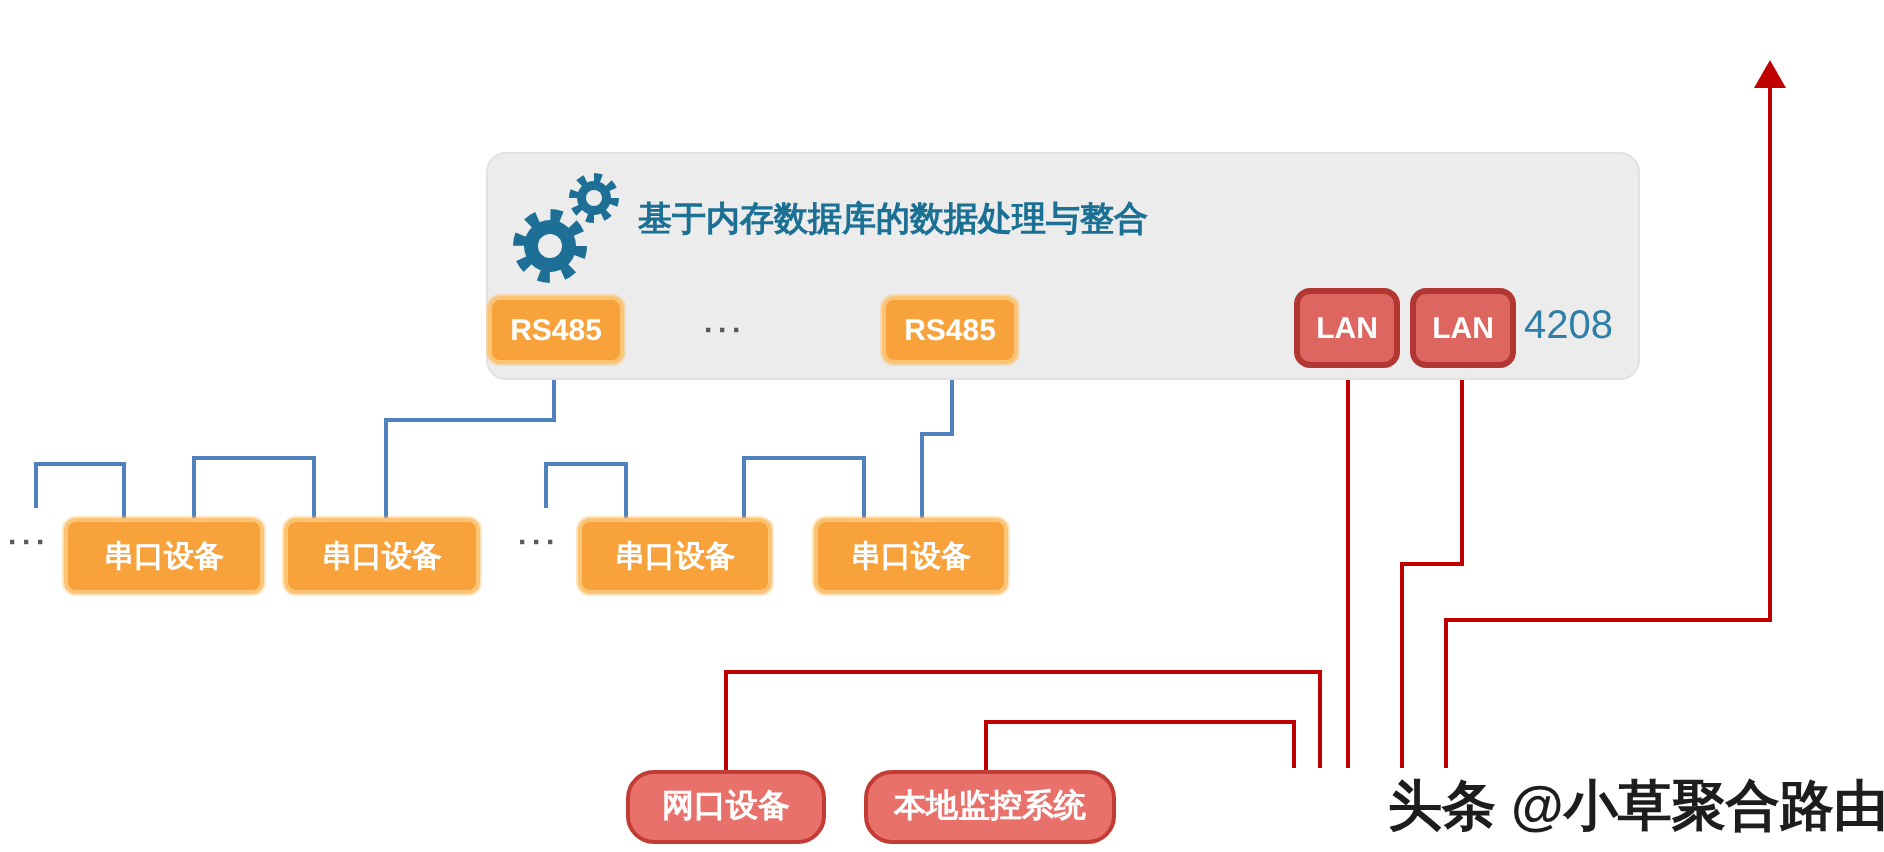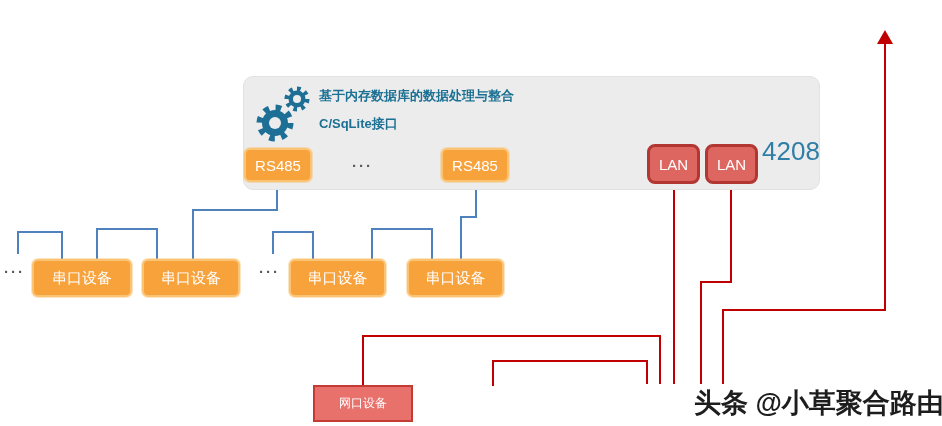--- a/index.html
+++ b/index.html
@@ -9,51 +9,51 @@
   }
   
   .hline,.vline{position:absolute;}
   .blue{background:var(--blue-line);}
   .red{background:var(--red-line);}
   .hline{height:2px;}
   .vline{width:2px;}
   
   .box{
     position:absolute;display:flex;align-items:center;justify-content:center;
-    color:#fff;font-weight:normal;box-sizing:border-box;
+    color:#fff;font-weight:bold;box-sizing:border-box;
   }
   .orange-box{
     background:var(--orange-fill);border:2px solid var(--orange-border);
     border-radius:6px;font-size:15px;box-shadow:0 0 0 1px rgba(251,196,116,.45);
   }
   .port-rs485{font-size:15px;}
   .lan-box{
     background:var(--red-fill);border:3px solid var(--red-border);
     border-radius:8px;font-size:15px;
   }
   .pink-box{
     background:var(--pink-fill);border:2px solid var(--pink-border);
-    border-radius:0;font-size:12px;
+    border-radius:14px;font-size:16px;
   }
   .router-box{
     background:var(--router-fill);border:2px solid var(--router-border);
     border-radius:5px;color:#3f3f3f;font-size:16px;
   }
   .main-box{
     position:absolute;left:243px;top:76px;width:575px;height:112px;
     background:#ECECEC;border:1px solid #e2e2e2;border-radius:10px;
   }
   .title-text{
-    position:absolute;color:var(--teal-text);font-weight:bold;font-size:13px;white-space:nowrap;
+    position:absolute;color:var(--teal-text);font-weight:bold;font-size:17px;white-space:nowrap;margin-top:11px;
   }
   .dots{
     position:absolute;color:#595959;font-weight:bold;font-size:15px;letter-spacing:2px;
   }
   .model-num{
-    position:absolute;left:762px;top:136px;color:#2E7EA8;font-size:26px;
+    position:absolute;left:762px;top:152px;color:#2E7EA8;font-size:20px;
   }
   .wan-label{
     position:absolute;left:810px;top:7px;color:var(--red-line);font-size:18px;white-space:nowrap;
   }
   .arrow-head{
     position:absolute;left:877px;top:30px;width:0;height:0;
     border-left:8px solid transparent;border-right:8px solid transparent;
     border-bottom:14px solid var(--red-line);
   }
   .watermark{
@@ -119,35 +119,35 @@
     <circle cx="23" cy="39" r="15" fill="none" stroke="#1E6F96" stroke-width="7" stroke-dasharray="5.4 6.4"></circle>
     <circle cx="23" cy="39" r="13" fill="#1E6F96"></circle>
     <circle cx="23" cy="39" r="6" fill="#ECECEC"></circle>
 
     <circle cx="45" cy="15" r="10" fill="none" stroke="#1E6F96" stroke-width="5" stroke-dasharray="3.6 4.2"></circle>
     <circle cx="45" cy="15" r="8.5" fill="#1E6F96"></circle>
     <circle cx="45" cy="15" r="4" fill="#ECECEC"></circle>
   </svg>
 
   <div class="title-text" style="left:319px;top:87px;">基于内存数据库的数据处理与整合</div>
-  <div class="title-text" style="left:319px;top:115px;">C/SqLite接口</div>
 
   <div class="box orange-box port-rs485" style="left:244px;top:148px;width:68px;height:34px;">RS485</div>
   <div class="dots" style="left:352px;top:157px;">···</div>
   <div class="box orange-box port-rs485" style="left:441px;top:148px;width:68px;height:34px;">RS485</div>
 
   <div class="box lan-box" style="left:647px;top:144px;width:53px;height:40px;">LAN</div>
   <div class="box lan-box" style="left:705px;top:144px;width:53px;height:40px;">LAN</div>
   <div class="model-num">4208</div>
 
 
   <div class="dots" style="left:4px;top:263px;">···</div>
   <div class="box orange-box" style="left:32px;top:259px;width:100px;height:38px;">串口设备</div>
   <div class="box orange-box" style="left:142px;top:259px;width:98px;height:38px;">串口设备</div>
   <div class="dots" style="left:259px;top:263px;">···</div>
   <div class="box orange-box" style="left:289px;top:259px;width:97px;height:38px;">串口设备</div>
   <div class="box orange-box" style="left:407px;top:259px;width:97px;height:38px;">串口设备</div>
 
   <div class="box pink-box" style="left:313px;top:385px;width:100px;height:37px;">网口设备</div>
+  <div class="box pink-box" style="left:432px;top:385px;width:126px;height:37px;">本地监控系统</div>
 
   <div class="watermark">头条 @小草聚合路由</div>
 
 </div>
 
 </body></html>

